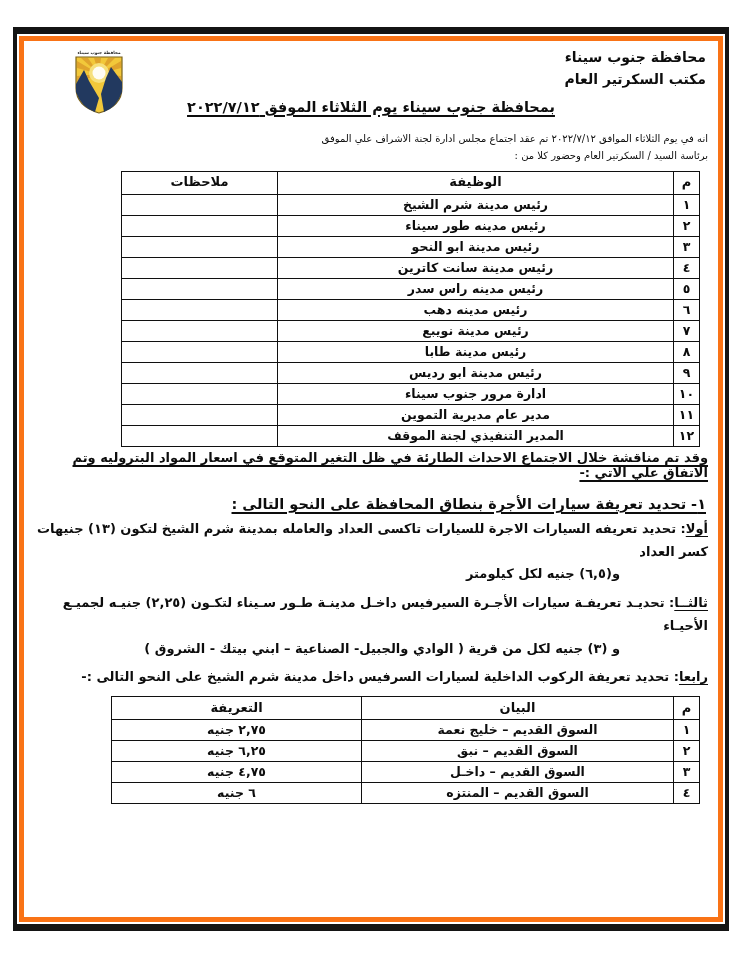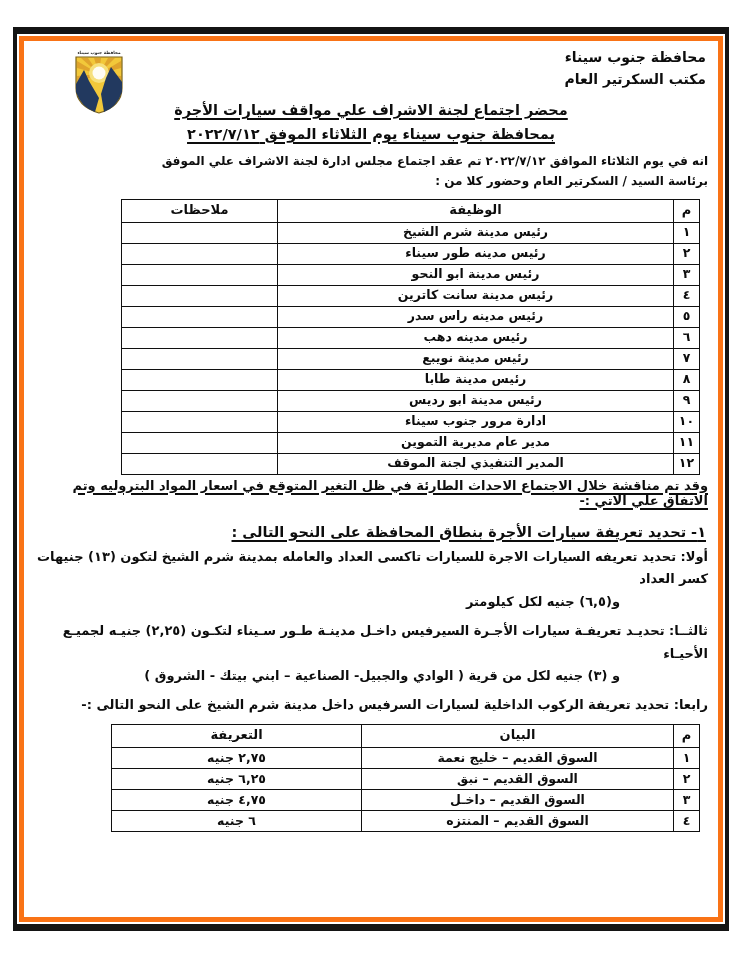--- a/index.html
+++ b/index.html
@@ -16,32 +16,32 @@
   .frame-inner{
     position:absolute;inset:2px;border:5px solid #f97316;
     padding:5px 10px 0 10px;direction:rtl;box-sizing:border-box;overflow:hidden;
   }
   .org{font-size:14px;font-weight:bold;line-height:1.6;text-align:right;padding-right:2px;}
   .emblem-wrap{position:absolute;left:44px;top:9px;width:62px;text-align:center;direction:rtl;}
   .emblem-caption{font-size:4.5px;color:#222;line-height:1.3;font-weight:bold;transform:scale(.95);}
   .title-line{ text-align:center;font-weight:bold;font-size:14.5px;margin-top:11px;}
   .subtitle-line{text-align:center;font-weight:bold;font-size:14.5px;margin-top:8px;}
   .u{text-decoration:underline;text-underline-offset:3px;text-decoration-thickness:1.5px;}
-  .intro{font-size:12px;font-weight:bold;line-height:1.7;margin-top:9px;text-align:right;}
+  .intro{font-size:10px;font-weight:normal;line-height:1.7;margin-top:15px;text-align:right;}
   table{border-collapse:collapse;font-size:12.5px;font-weight:bold;table-layout:fixed;}
   th,td{border:1px solid #101010;padding:1px 4px;height:18px;text-align:center;vertical-align:middle;line-height:1.15;overflow:hidden;white-space:nowrap;}
   th{height:20px;font-size:13px;}
   .t1{width:578px;margin:7px 8px 0 auto;}
   .t2{width:588px;margin:7px 8px 0 auto;}
   .resolution{font-size:13px;font-weight:bold;margin-top:3px;text-align:right;}
   .sec-heading{font-size:14.5px;font-weight:bold;margin-top:16px;text-align:right;padding-right:2px;}
   .clause{font-size:13px;font-weight:bold;line-height:1.75;margin-top:6px;text-align:right;}
   .clause .l2{padding-right:88px;}
   .clause:nth-of-type(3) .l2{padding-right:300px;}
-  .clause-label{text-underline-offset:3px;}
+  .clause-label{text-decoration:underline;text-underline-offset:3px;}
 </style>
 </head>
 <body>
 
 <div class="frame">
   <div class="frame-inner" lang="ar">
 
     <div class="org">
       <div>محافظة جنوب سيناء</div>
       <div>مكتب السكرتير العام</div>
@@ -60,23 +60,20 @@
           <polygon points="24,18 46,20 46,27"></polygon>
           <polygon points="24,18 2,20 2,27"></polygon>
         </g>
         <circle cx="24" cy="17" r="10" fill="#f6e07c"></circle>
         <circle cx="24" cy="17" r="6.5" fill="#fffdf4"></circle>
         <path d="M1,28 L9,14 L14,25 L24,42 L20,56 Q6,51 1,36 Z" fill="#22395f"></path>
         <path d="M47,26 L36,11 L31,22 L26,38 L29,56 Q42,51 47,36 Z" fill="#22395f"></path>
       </svg>
     </div>
 
-    <div class="title-line">
-      <span class="u">محضر اجتماع لجنة الاشراف علي مواقف سيارات الأجرة</span>
-    </div>
     <div class="subtitle-line">
       <span class="u">بمحافظة جنوب سيناء يوم الثلاثاء الموفق ٢٠٢٢/٧/١٢</span>
     </div>
 
     <div class="intro">
       <div>انه في يوم الثلاثاء الموافق ٢٠٢٢/٧/١٢ تم عقد اجتماع  مجلس ادارة لجنة الاشراف علي الموفق</div>
       <div>برئاسة السيد / السكرتير العام وحضور كلا من :</div>
     </div>
 
     <table class="t1">

